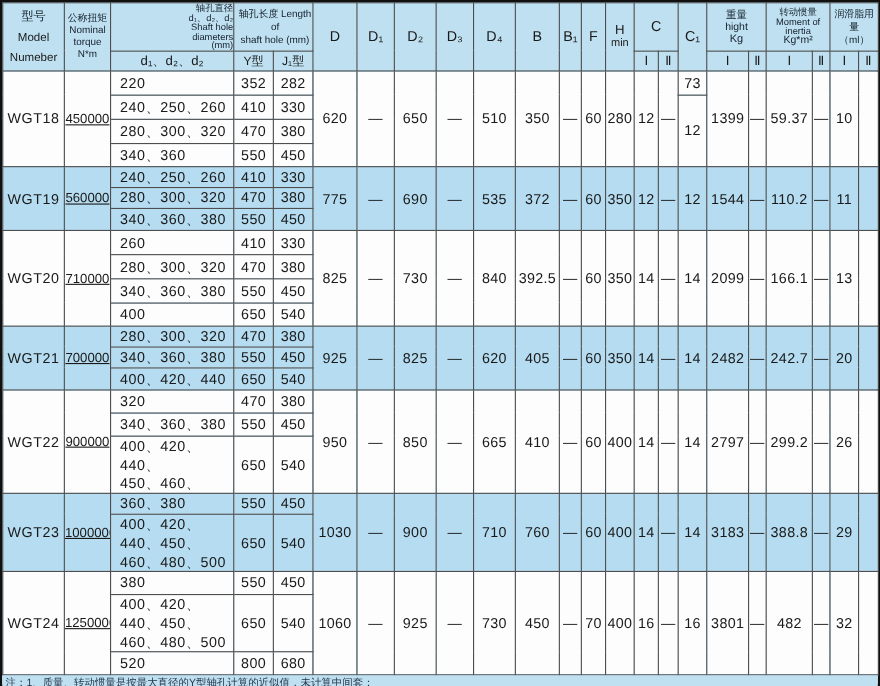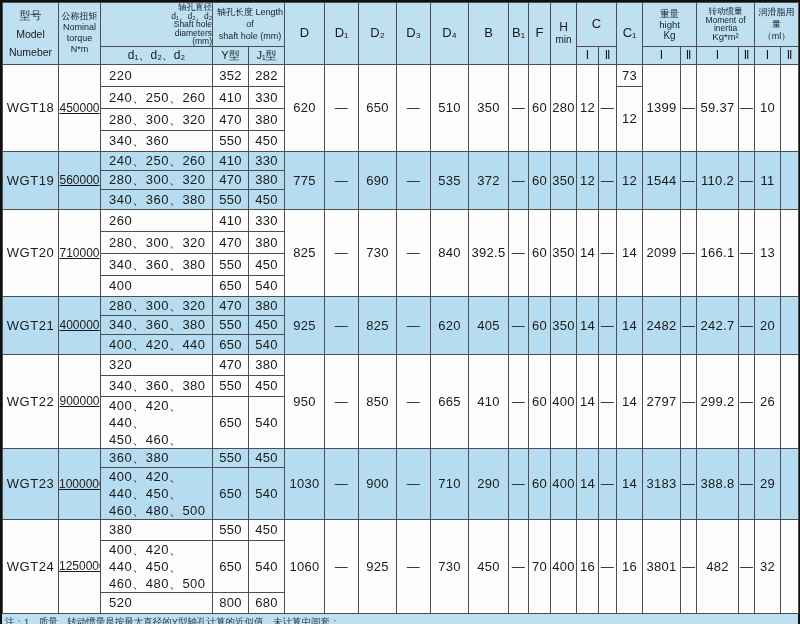--- a/index.html
+++ b/index.html
@@ -283,21 +283,21 @@
           <td>550</td>
           <td>450</td>
         </tr>
         <tr style="height: 21px;">
           <td class="bore">400</td>
           <td>650</td>
           <td>540</td>
         </tr>
         <tr class="band" style="height: 19px;">
           <td rowspan="3" class="model">WGT21</td>
-          <td rowspan="3" class="torque">400000</td>
+          <td rowspan="3" class="torque">700000</td>
           <td class="bore">280、300、320</td>
           <td>470</td>
           <td>380</td>
           <td rowspan="3">925</td>
           <td rowspan="3">—</td>
           <td rowspan="3">825</td>
           <td rowspan="3">—</td>
           <td rowspan="3">620</td>
           <td rowspan="3">405</td>
           <td rowspan="3">—</td>
@@ -363,21 +363,21 @@
           <td rowspan="2" class="model">WGT23</td>
           <td rowspan="2" class="torque">1000000</td>
           <td class="bore">360、380</td>
           <td>550</td>
           <td>450</td>
           <td rowspan="2">1030</td>
           <td rowspan="2">—</td>
           <td rowspan="2">900</td>
           <td rowspan="2">—</td>
           <td rowspan="2">710</td>
-          <td rowspan="2">290</td>
+          <td rowspan="2">760</td>
           <td rowspan="2">—</td>
           <td rowspan="2">60</td>
           <td rowspan="2">400</td>
           <td rowspan="2">14</td>
           <td rowspan="2">—</td>
           <td rowspan="2">14</td>
           <td rowspan="2">3183</td>
           <td rowspan="2">—</td>
           <td rowspan="2">388.8</td>
           <td rowspan="2">—</td>

